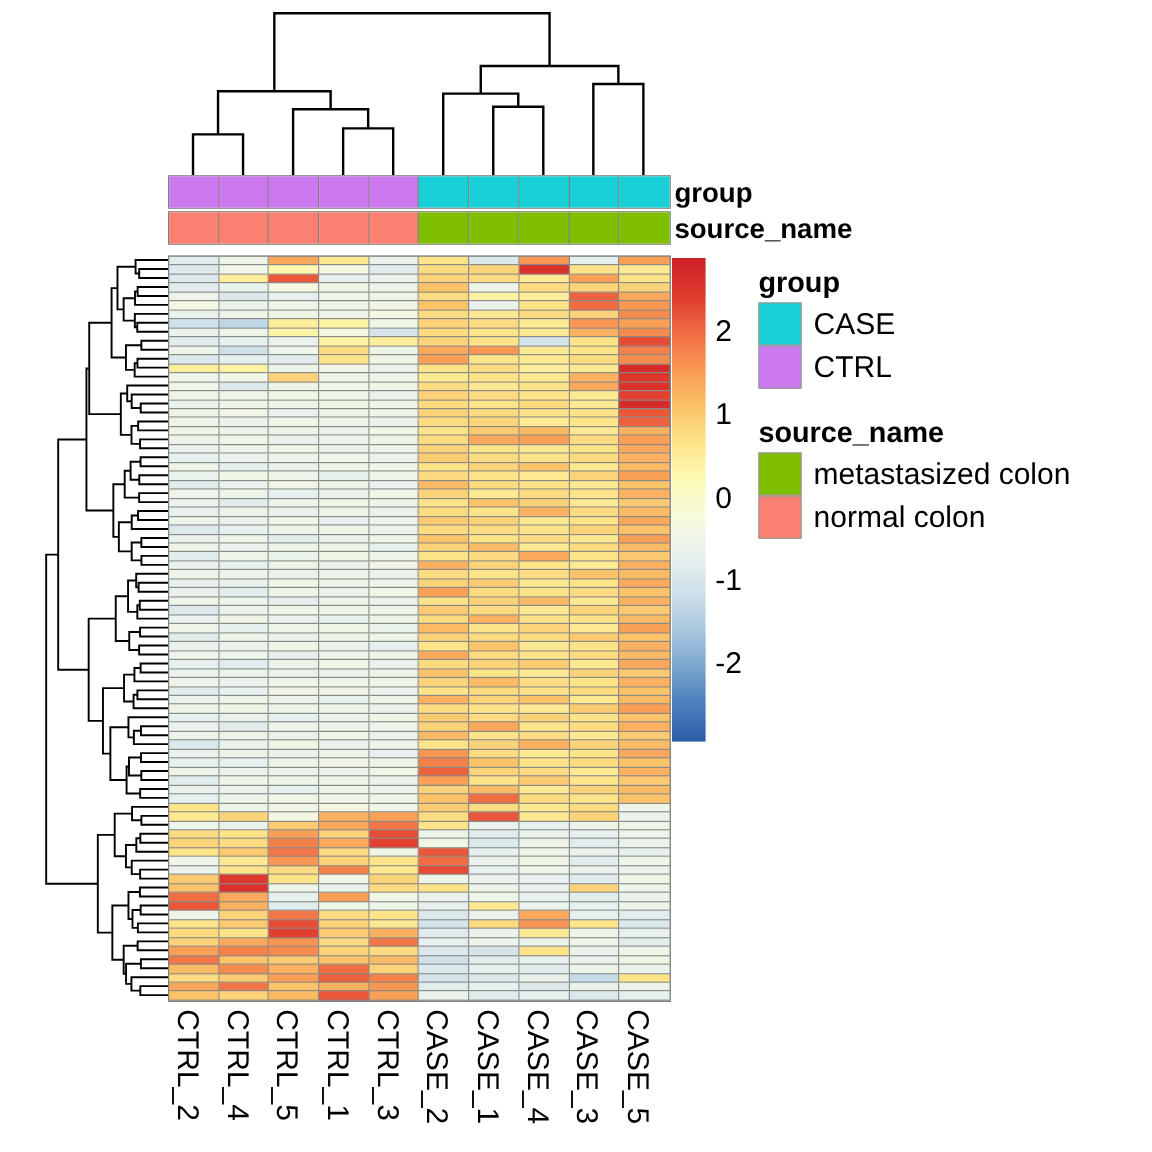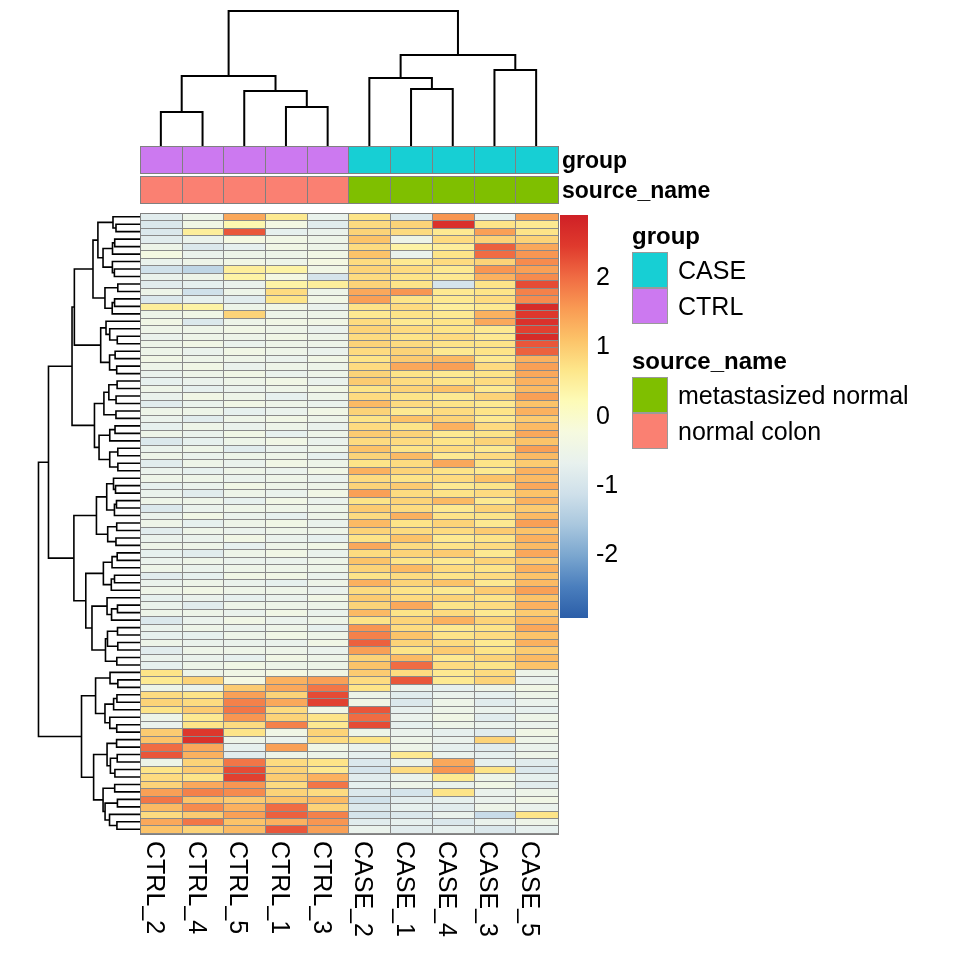--- a/index.html
+++ b/index.html
@@ -1196,18 +1196,18 @@
     </div>
 
   <div id="legends">
       <div class="legtitle" style="left: 632px; top: 222px;">group</div>
       <div class="legsw" style="background: rgb(23, 207, 212); left: 632px; top: 252px;"></div>
       <div class="legtxt" style="left: 678px; top: 256px;">CASE</div>
       <div class="legsw" style="background: rgb(204, 121, 240); left: 632px; top: 288px;"></div>
       <div class="legtxt" style="left: 678px; top: 292px;">CTRL</div>
       <div class="legtitle" style="left: 632px; top: 347px;">source_name</div>
       <div class="legsw" style="background: rgb(127, 191, 0); left: 632px; top: 377px;"></div>
-      <div class="legtxt" style="left: 678px; top: 381px;">metastasized normal</div>
+      <div class="legtxt" style="left: 678px; top: 381px;">metastasized colon</div>
       <div class="legsw" style="background: rgb(250, 128, 114); left: 632px; top: 413px;"></div>
       <div class="legtxt" style="left: 678px; top: 417px;">normal colon</div>
     </div>
 
 </div>
 
 </body></html>

